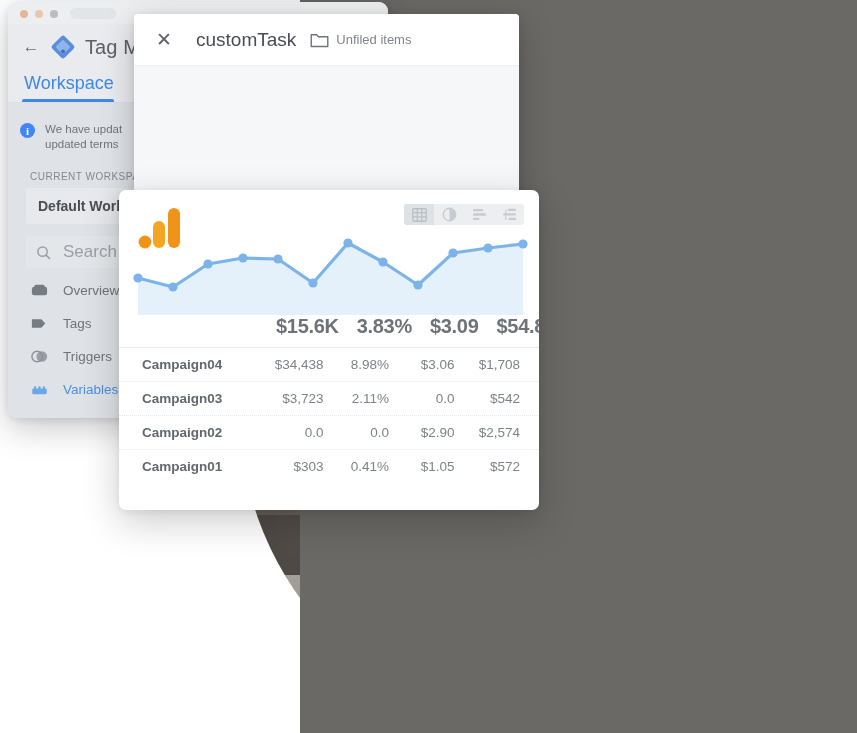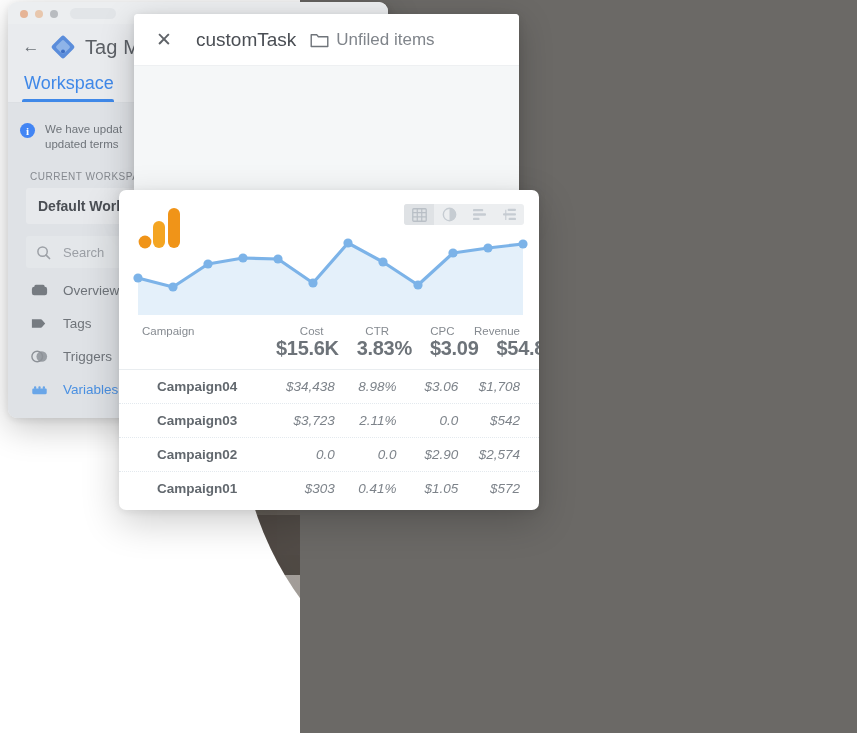--- a/index.html
+++ b/index.html
@@ -145,21 +145,21 @@
   }
   #tm-search {
     margin: 0 16px 6px 18px;
     height: 32px;
     background: #e4e7ea;
     border-radius: 3px;
     display: flex; align-items: center; gap: 12px;
     padding-left: 10px;
     box-sizing: border-box;
   }
-  #tm-search-text { font-size: 13px; color: #9ca0a6; }
+  #tm-search-text { font-size: 17px; color: #9ca0a6; }
   .nav-item {
     display: flex; align-items: center; gap: 14px;
     padding: 7px 0 7px 22px;
     font-size: 13.5px; color: #6f747a;
     white-space: nowrap;
   }
   .nav-item.active { color: #4a90e2; }
   .nav-ico { width: 19px; height: 19px; flex: 0 0 auto; }
 
   
@@ -184,21 +184,21 @@
     width: 22px; height: 22px;
     display: flex; align-items: center; justify-content: center;
     flex: 0 0 auto;
   }
   #ct-title {
     margin-left: 21px;
     font-size: 19px; color: #4a4e54;
     white-space: nowrap;
   }
   #ct-folder-ico { margin-left: 14px; width: 19px; height: 16px; flex: 0 0 auto; }
-  #ct-folder-label { margin-left: 7px; font-size: 17px; color: #80858b; white-space: nowrap; }
+  #ct-folder-label { margin-left: 7px; font-size: 13px; color: #80858b; white-space: nowrap; }
   #ct-body { padding: 17px 15px 0 15px; }
   #ct-card {
     background: #ffffff;
     border-radius: 7px;
     box-shadow: 0 1px 3px rgba(0,0,0,0.11);
     padding: 17px 20px 20px 20px;
     box-sizing: border-box;
   }
   #ct-card-title { font-size: 15.5px; color: #6a6f75; margin-bottom: 11px; }
   #ct-field-label { font-size: 12.5px; color: #8d9197; margin-bottom: 9px; }
@@ -249,27 +249,27 @@
     border-bottom: 1px solid #e9edf0;
     gap: 18px;
   }
   .ga-c0 { width: 116px; flex: 0 0 auto; text-align: left; }
   .ga-c  { flex: 1 1 0; text-align: right; }
   .ga-head-txt { font-size: 11.5px; color: #868b91; }
   .ga-total-txt { font-size: 20px; color: #6d7379; font-weight: bold; letter-spacing: -.3px; }
 
   .ga-row {
     display: flex; align-items: center;
-    padding: 0 19px 0 38px;
+    padding: 0 19px 0 23px;
     height: 33px;
     border-bottom: 1px dotted #e3e9ee;
   }
   .ga-row:last-child { border-bottom: none; }
   .ga-name { font-size: 13.5px; color: #62686e; font-weight: bold; }
-  .ga-val  { font-size: 13.5px; color: #7d838a; font-style: italic; }
+  .ga-val  { font-size: 13.5px; color: #7d838a; }
 </style>
 </head>
 <body>
 
 <div id="stage">
 
   <div id="backdrop-soft"></div>
 
   <div id="portrait-wrap">
     <svg id="portrait-svg" viewBox="0 0 648 648" xmlns="http://www.w3.org/2000/svg">
@@ -552,27 +552,20 @@
             <circle cx="264" cy="42" r="4.6"></circle>
             <circle cx="299" cy="65" r="4.6"></circle>
             <circle cx="334" cy="33" r="4.6"></circle>
             <circle cx="369" cy="28" r="4.6"></circle>
             <circle cx="404" cy="24" r="4.6"></circle>
           </g>
         </svg>
       </div>
     </div>
 
-    <div id="ga-colhead">
-      <div class="ga-c0 ga-head-txt">Campaign</div>
-      <div class="ga-c ga-head-txt">Cost</div>
-      <div class="ga-c ga-head-txt">CTR</div>
-      <div class="ga-c ga-head-txt">CPC</div>
-      <div class="ga-c ga-head-txt">Revenue</div>
-    </div>
 
     <div id="ga-totals">
       <div class="ga-c0"></div>
       <div class="ga-c ga-total-txt">$15.6K</div>
       <div class="ga-c ga-total-txt">3.83%</div>
       <div class="ga-c ga-total-txt">$3.09</div>
       <div class="ga-c ga-total-txt">$54.8K</div>
     </div>
 
     <div class="ga-row">

